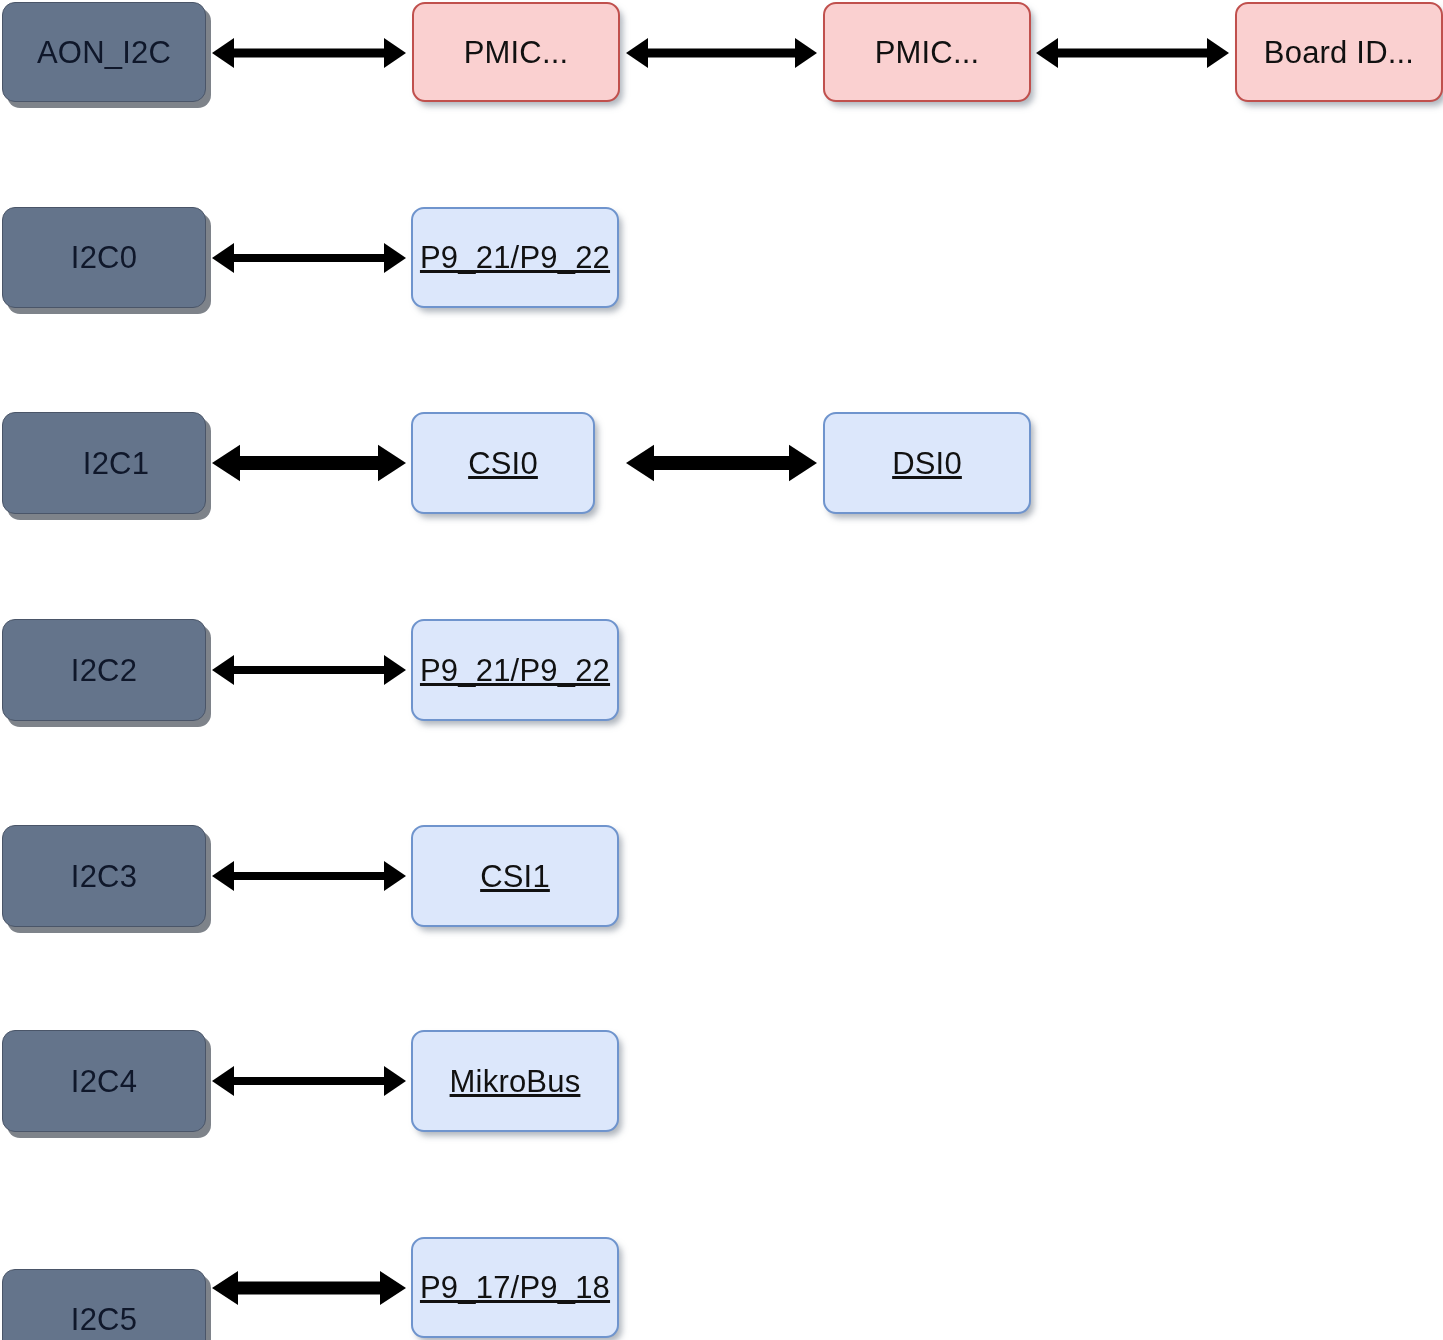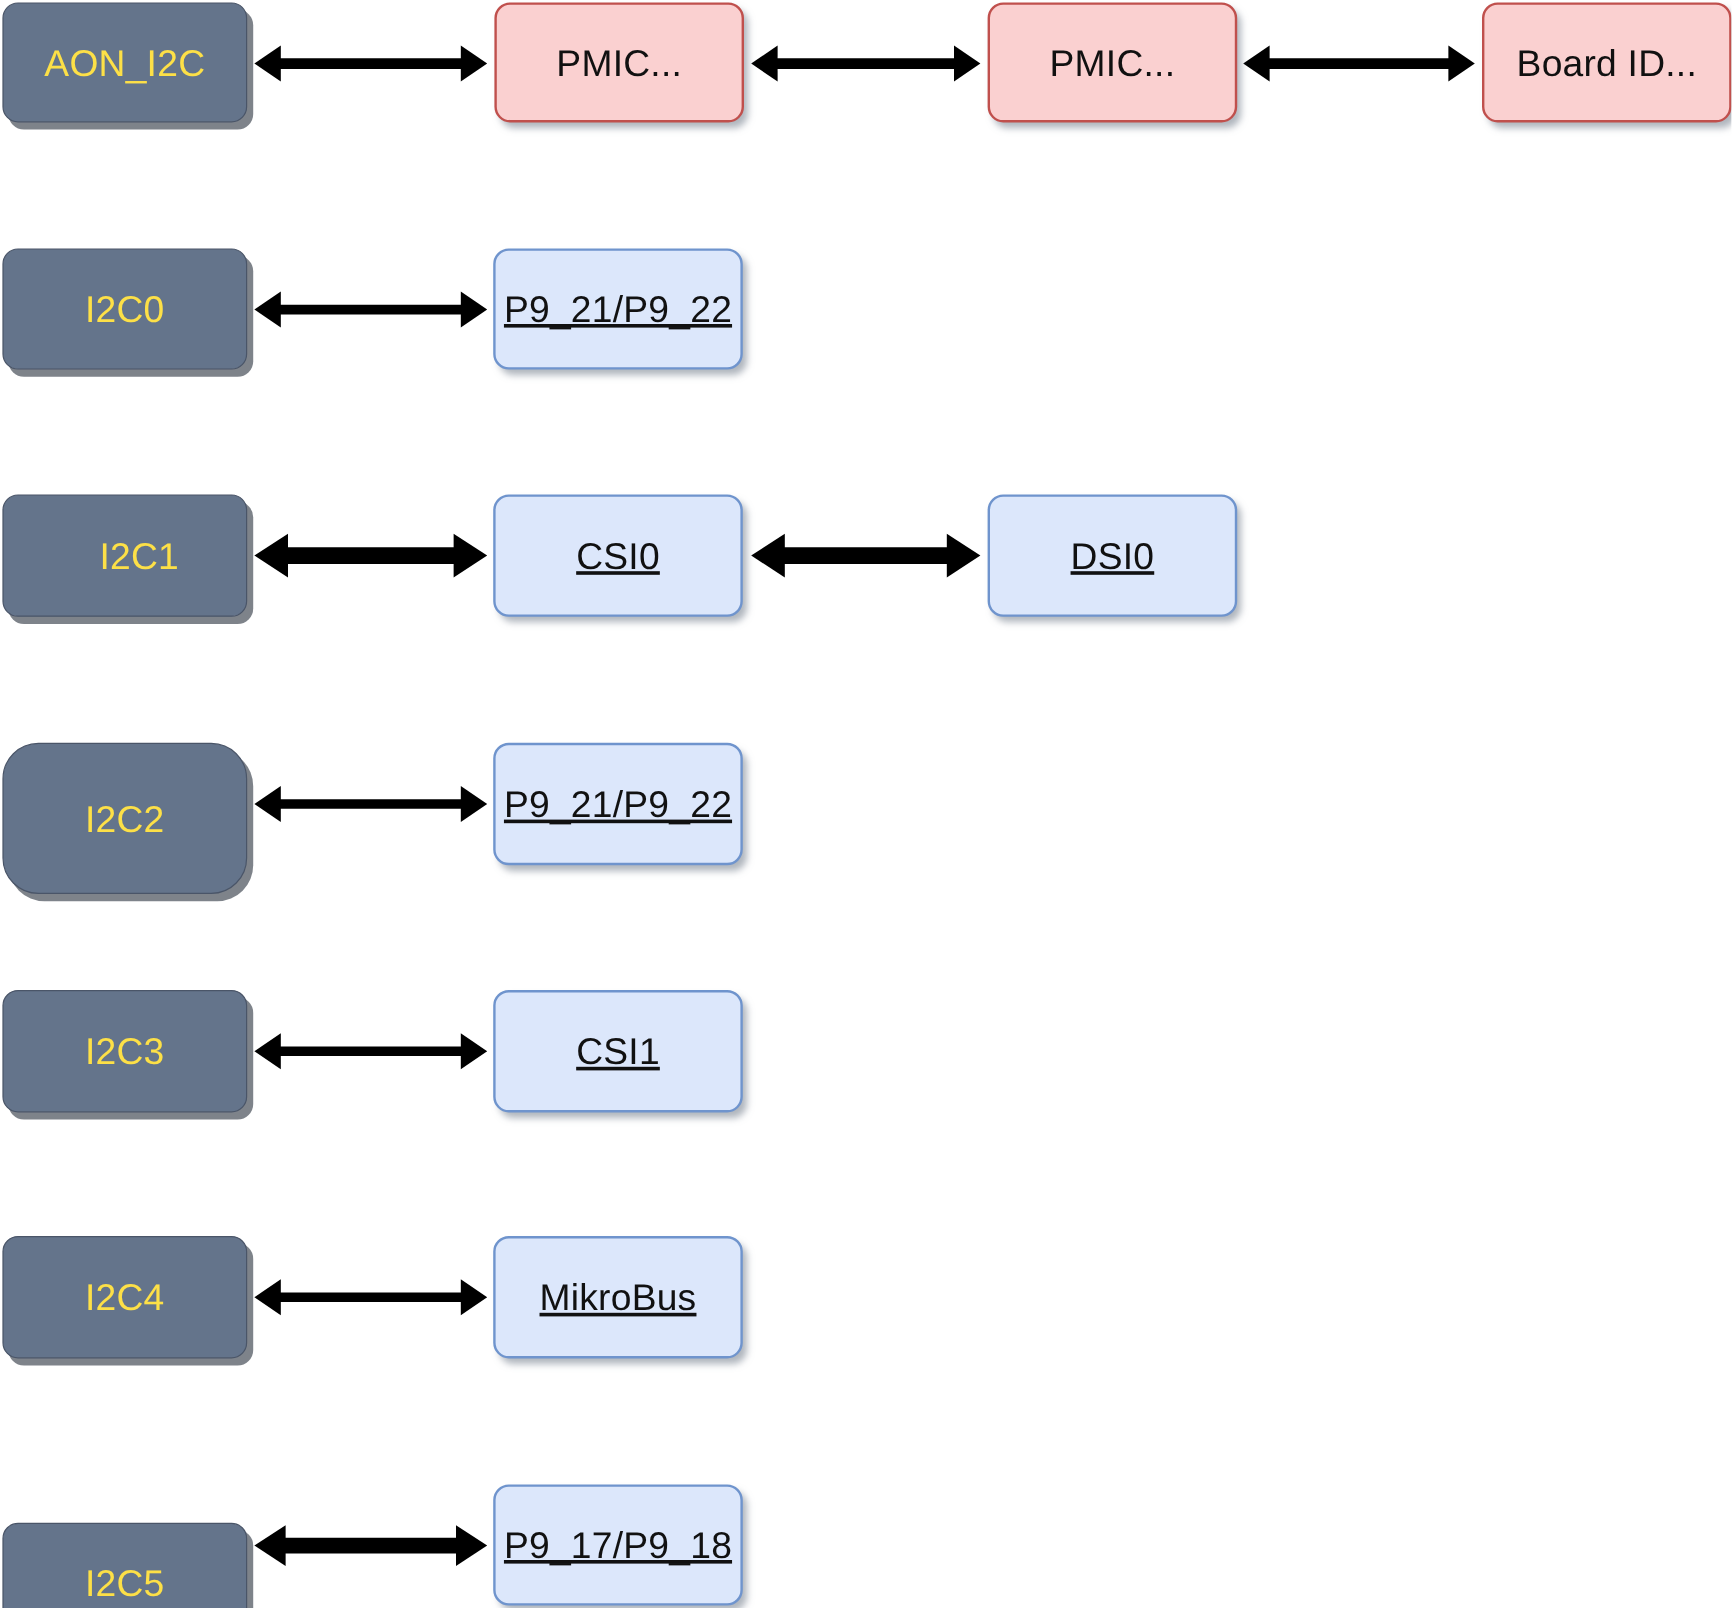--- a/index.html
+++ b/index.html
@@ -39,21 +39,21 @@
     letter-spacing: 0.2px;
   }
   .node-label {
     display: block;
     text-align: center;
   }
   
   .node.src {
     background: #64748b;
     border: 1px solid #4a5568;
-    color: #fde047;
+    color: #0f172a;
     box-shadow: 5px 6px 0 0 rgba(40,48,60,0.60);
   }
   
   .node.periph {
     background: #dce7fb;
     border: 2px solid #6f94cd;
     color: #111111;
     box-shadow: 4px 5px 6px -1px rgba(110,120,135,0.55);
     text-decoration: underline;
   }
@@ -136,27 +136,27 @@
       </div>
       <div class="node src" style="left: 2px; top: 207px; width: 204px; height: 101px;">
         <span class="node-label">I2C0</span>
       </div>
       <div class="node periph" style="left: 411px; top: 207px; width: 208px; height: 101px;">
         <span class="node-label">P9_21/P9_22</span>
       </div>
       <div class="node src" style="left: 2px; top: 412px; width: 204px; height: 102px; padding-left: 24px;">
         <span class="node-label">I2C1</span>
       </div>
-      <div class="node periph" style="left: 411px; top: 412px; width: 208px; height: 102px;">
+      <div class="node periph" style="left: 411px; top: 412px; width: 184px; height: 102px;">
         <span class="node-label">CSI0</span>
       </div>
       <div class="node periph" style="left: 823px; top: 412px; width: 208px; height: 102px;">
         <span class="node-label">DSI0</span>
       </div>
-      <div class="node src" style="left: 2px; top: 619px; width: 204px; height: 126px; border-radius: 30px;">
+      <div class="node src" style="left: 2px; top: 619px; width: 204px; height: 102px;">
         <span class="node-label">I2C2</span>
       </div>
       <div class="node periph" style="left: 411px; top: 619px; width: 208px; height: 102px;">
         <span class="node-label">P9_21/P9_22</span>
       </div>
       <div class="node src" style="left: 2px; top: 825px; width: 204px; height: 102px;">
         <span class="node-label">I2C3</span>
       </div>
       <div class="node periph" style="left: 411px; top: 825px; width: 208px; height: 102px;">
         <span class="node-label">CSI1</span>

